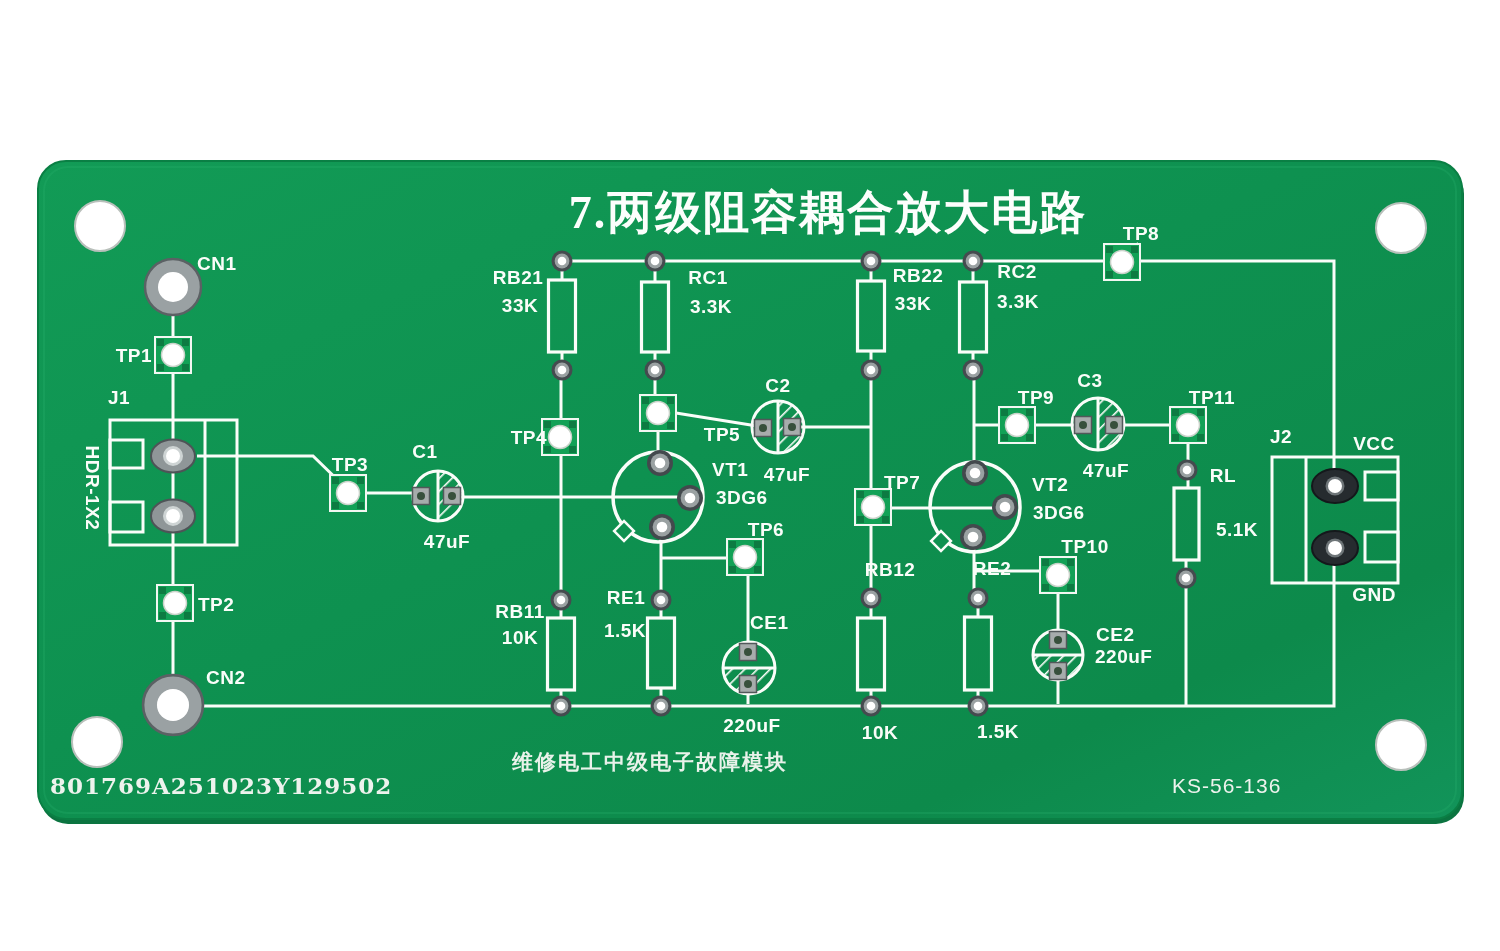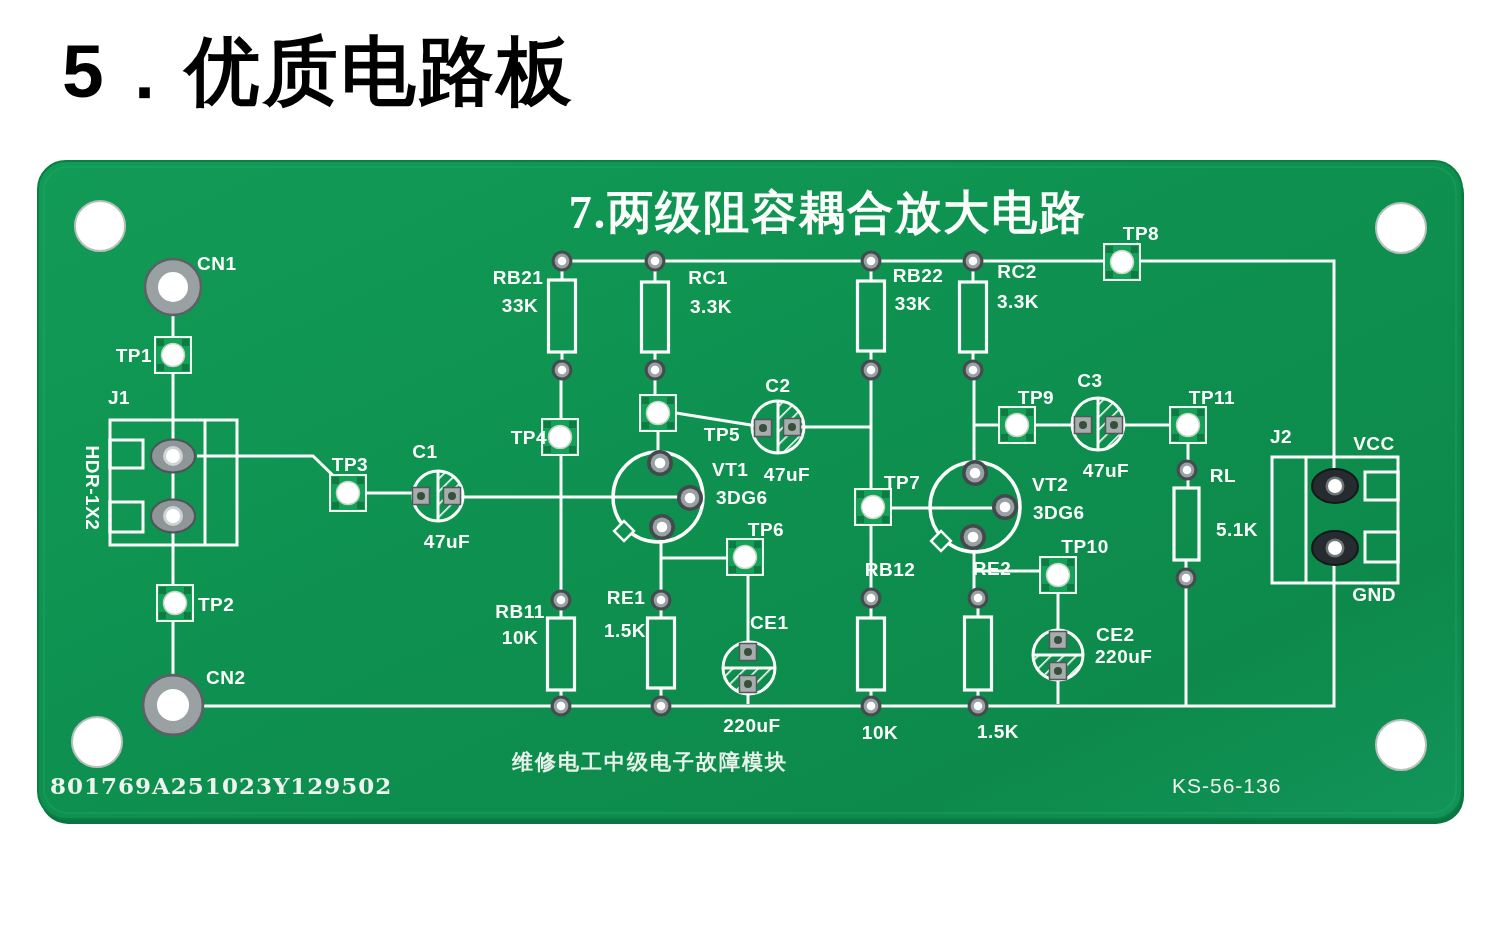--- a/index.html
+++ b/index.html
@@ -16,21 +16,20 @@
   .serial{font-size:23px;font-weight:700;fill:#EDF3ED;
        font-family:"DejaVu Serif",serif;letter-spacing:1px;}
   .model{font-size:21px;font-weight:400;fill:#EDF3ED;letter-spacing:1px;}
   .footer{font-size:21px;font-weight:700;fill:#E9F2EA;letter-spacing:2px;}
 </style>
 </head>
 <body>
 
 <div class="stage">
 
-  <h1 class="page-heading">5．优质电路板</h1>
 
   <svg width="1500" height="951" viewBox="0 0 1500 951">
     <defs>
       <linearGradient id="boardGrad" x1="0" y1="0" x2="1" y2="1">
         <stop offset="0" stop-color="#129B56"></stop>
         <stop offset="0.45" stop-color="#0E9150"></stop>
         <stop offset="0.8" stop-color="#0D8A4B"></stop>
         <stop offset="1" stop-color="#12945a"></stop>
       </linearGradient>
       <pattern id="hatch" width="9" height="9" patternUnits="userSpaceOnUse" patternTransform="rotate(45)">

